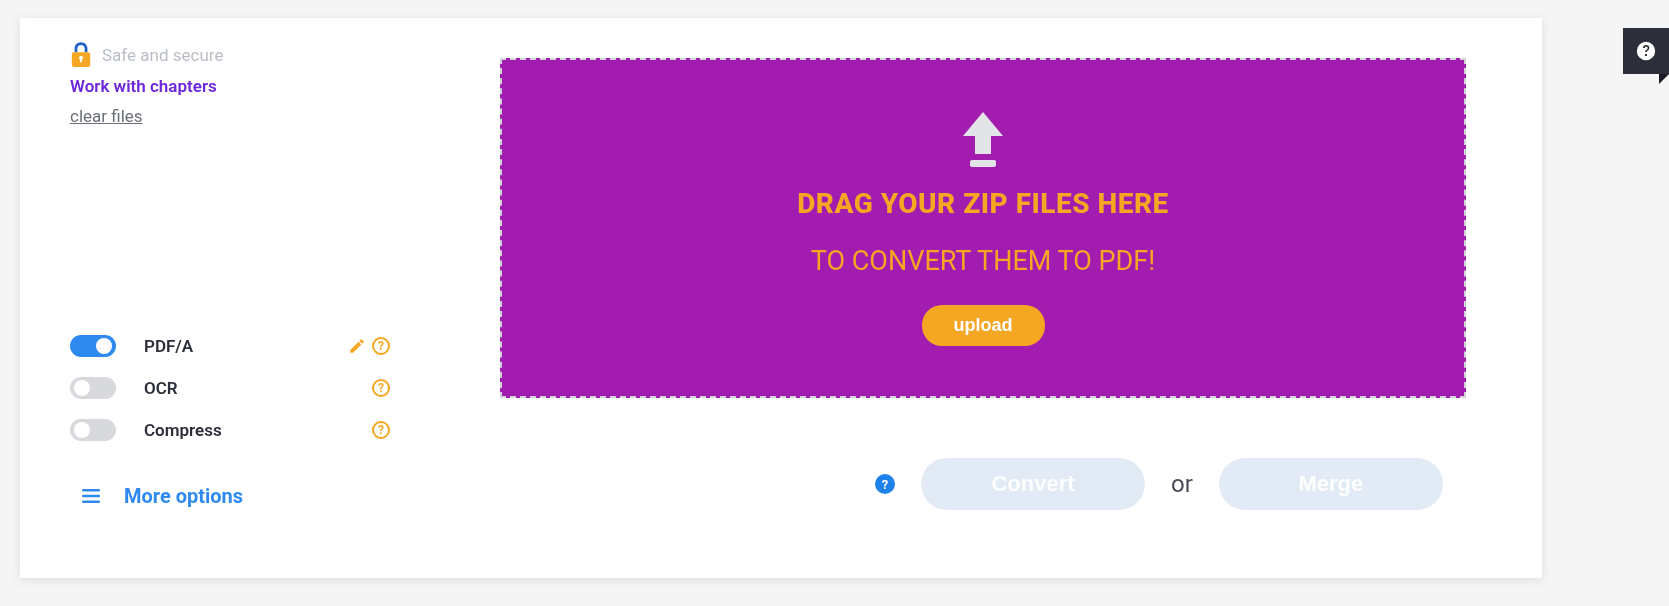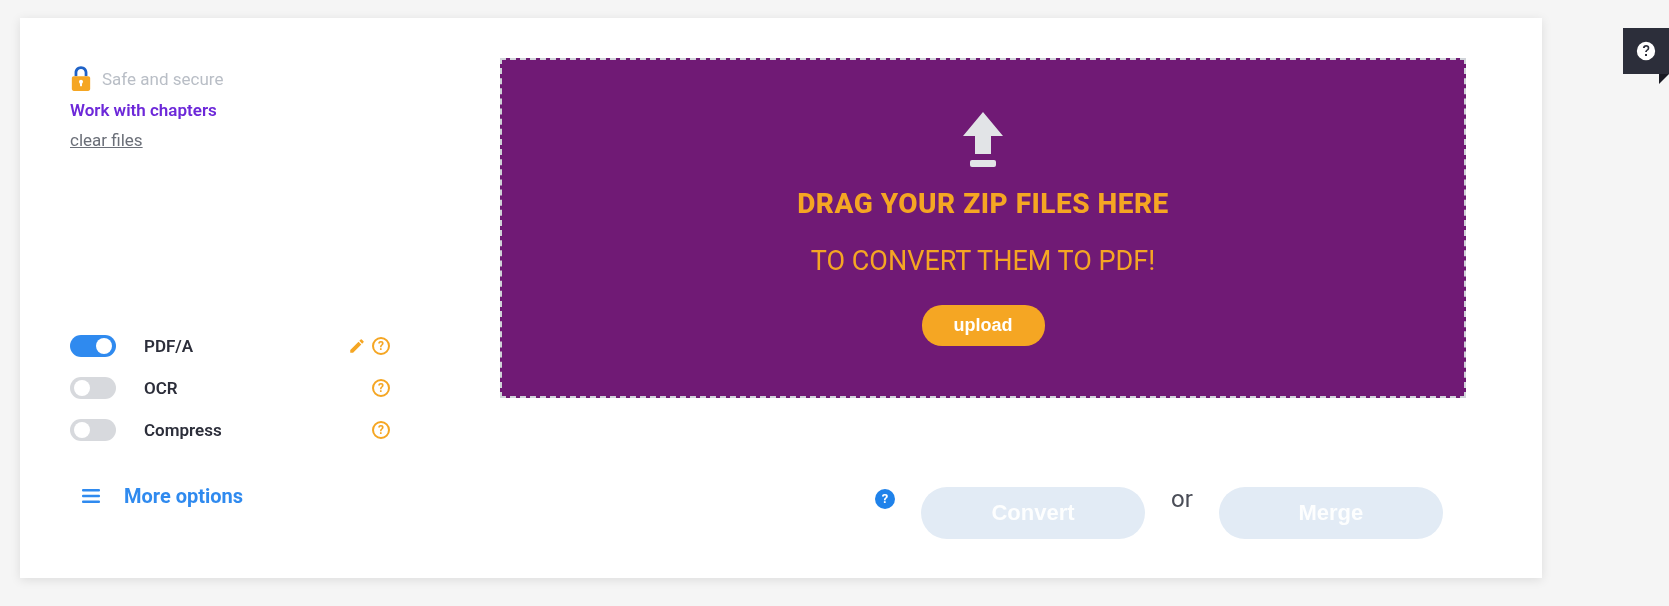--- a/index.html
+++ b/index.html
@@ -40,21 +40,21 @@
     bottom: -10px;
     right: 0;
     border-style: solid;
     border-width: 10px 10px 0 0;
     border-color: #1a1b24 transparent transparent transparent;
   }
 
   .left-col {
     position: absolute;
     left: 50px;
-    top: 48px;
+    top: 24px;
     width: 320px;
   }
   .secure-row {
     display: flex;
     align-items: center;
     gap: 10px;
     margin-bottom: 8px;
   }
   .lock-icon { width: 22px; height: 26px; }
   .secure-text { color: #b9bec6; font-size: 17px; }
@@ -125,21 +125,21 @@
   .menu-icon { width: 18px; height: 14px; fill: #2f8aef; }
   .more-text { color: #2f8aef; font-size: 20px; font-weight: 700; }
 
   .dropzone {
     position: absolute;
     left: 480px;
     top: 40px;
     width: 966px;
     height: 340px;
     border: 2px dashed #d0d3d8;
-    background: #701a75;
+    background: #a21caf;
     display: flex;
     flex-direction: column;
     align-items: center;
     justify-content: center;
     text-align: center;
   }
   .upload-arrow { width: 50px; height: 60px; fill: #e2e4e7; margin-bottom: 16px; }
   .drag-title {
     color: #f5a623;
     font-size: 28px;
@@ -187,21 +187,20 @@
     cursor: pointer;
   }
   .big-btn {
     border: none;
     border-radius: 26px;
     width: 224px;
     height: 52px;
     font-size: 22px;
     font-weight: 600;
     cursor: pointer;
-    margin-top: 29px;
   }
   .big-btn.disabled {
     background: #e2ebf5;
     color: #fdfefe;
     cursor: default;
   }
   .or-text { color: #4a4d57; font-size: 24px; }
 </style>
 </head>
 <body>

